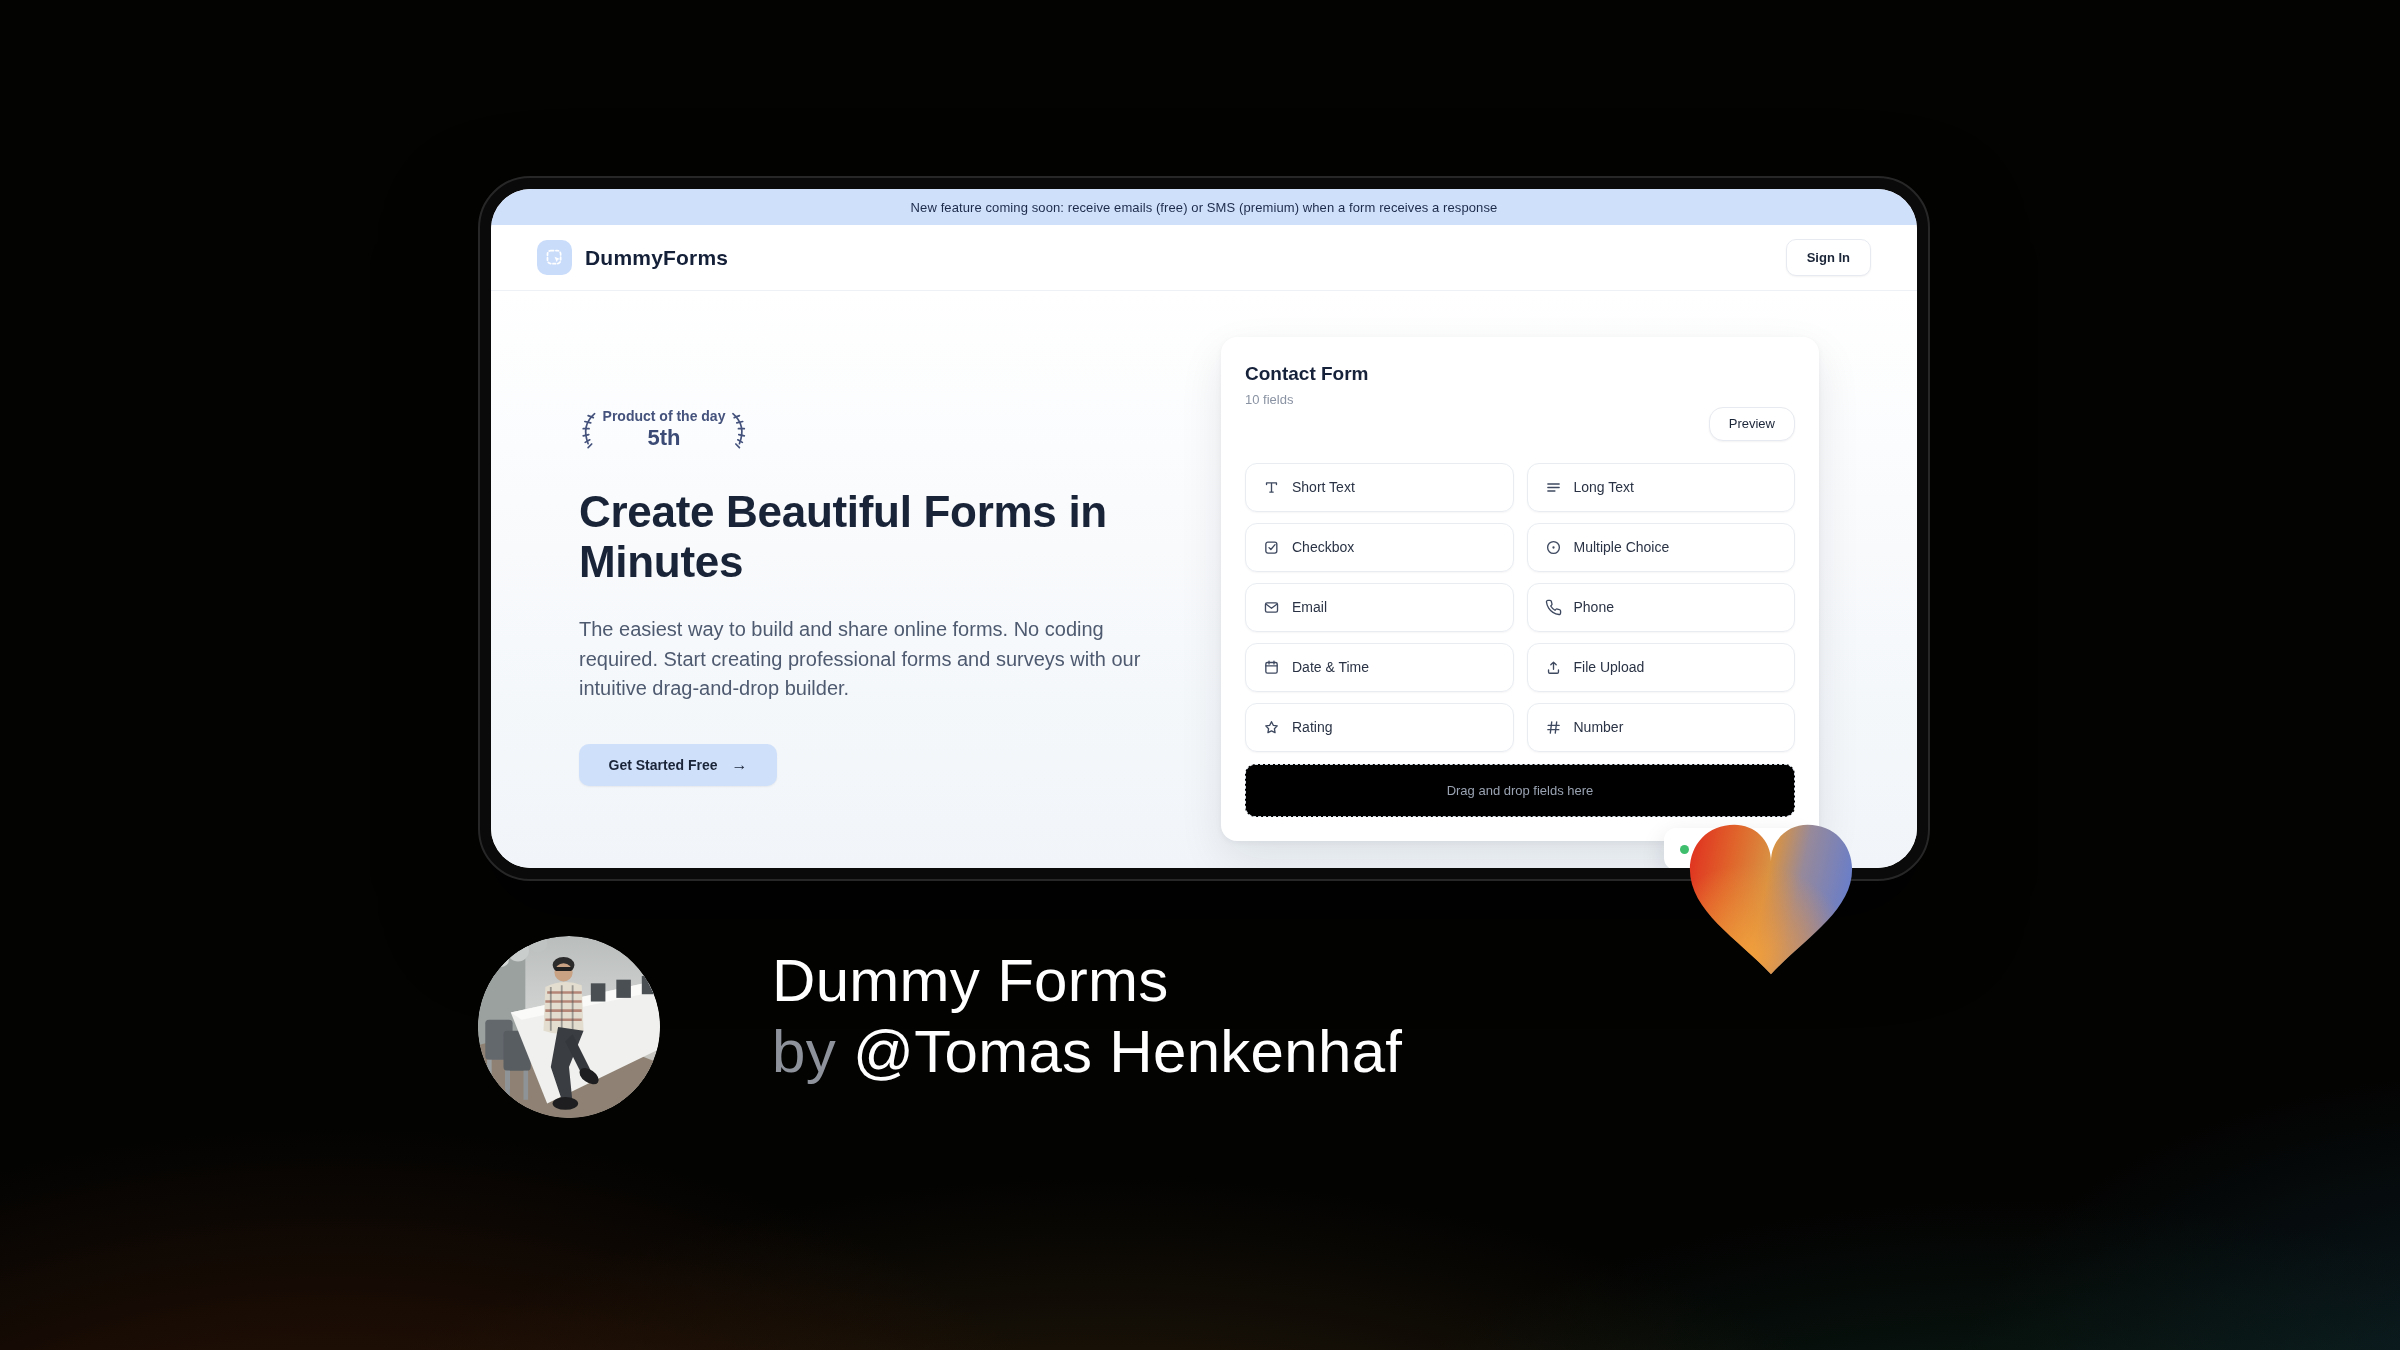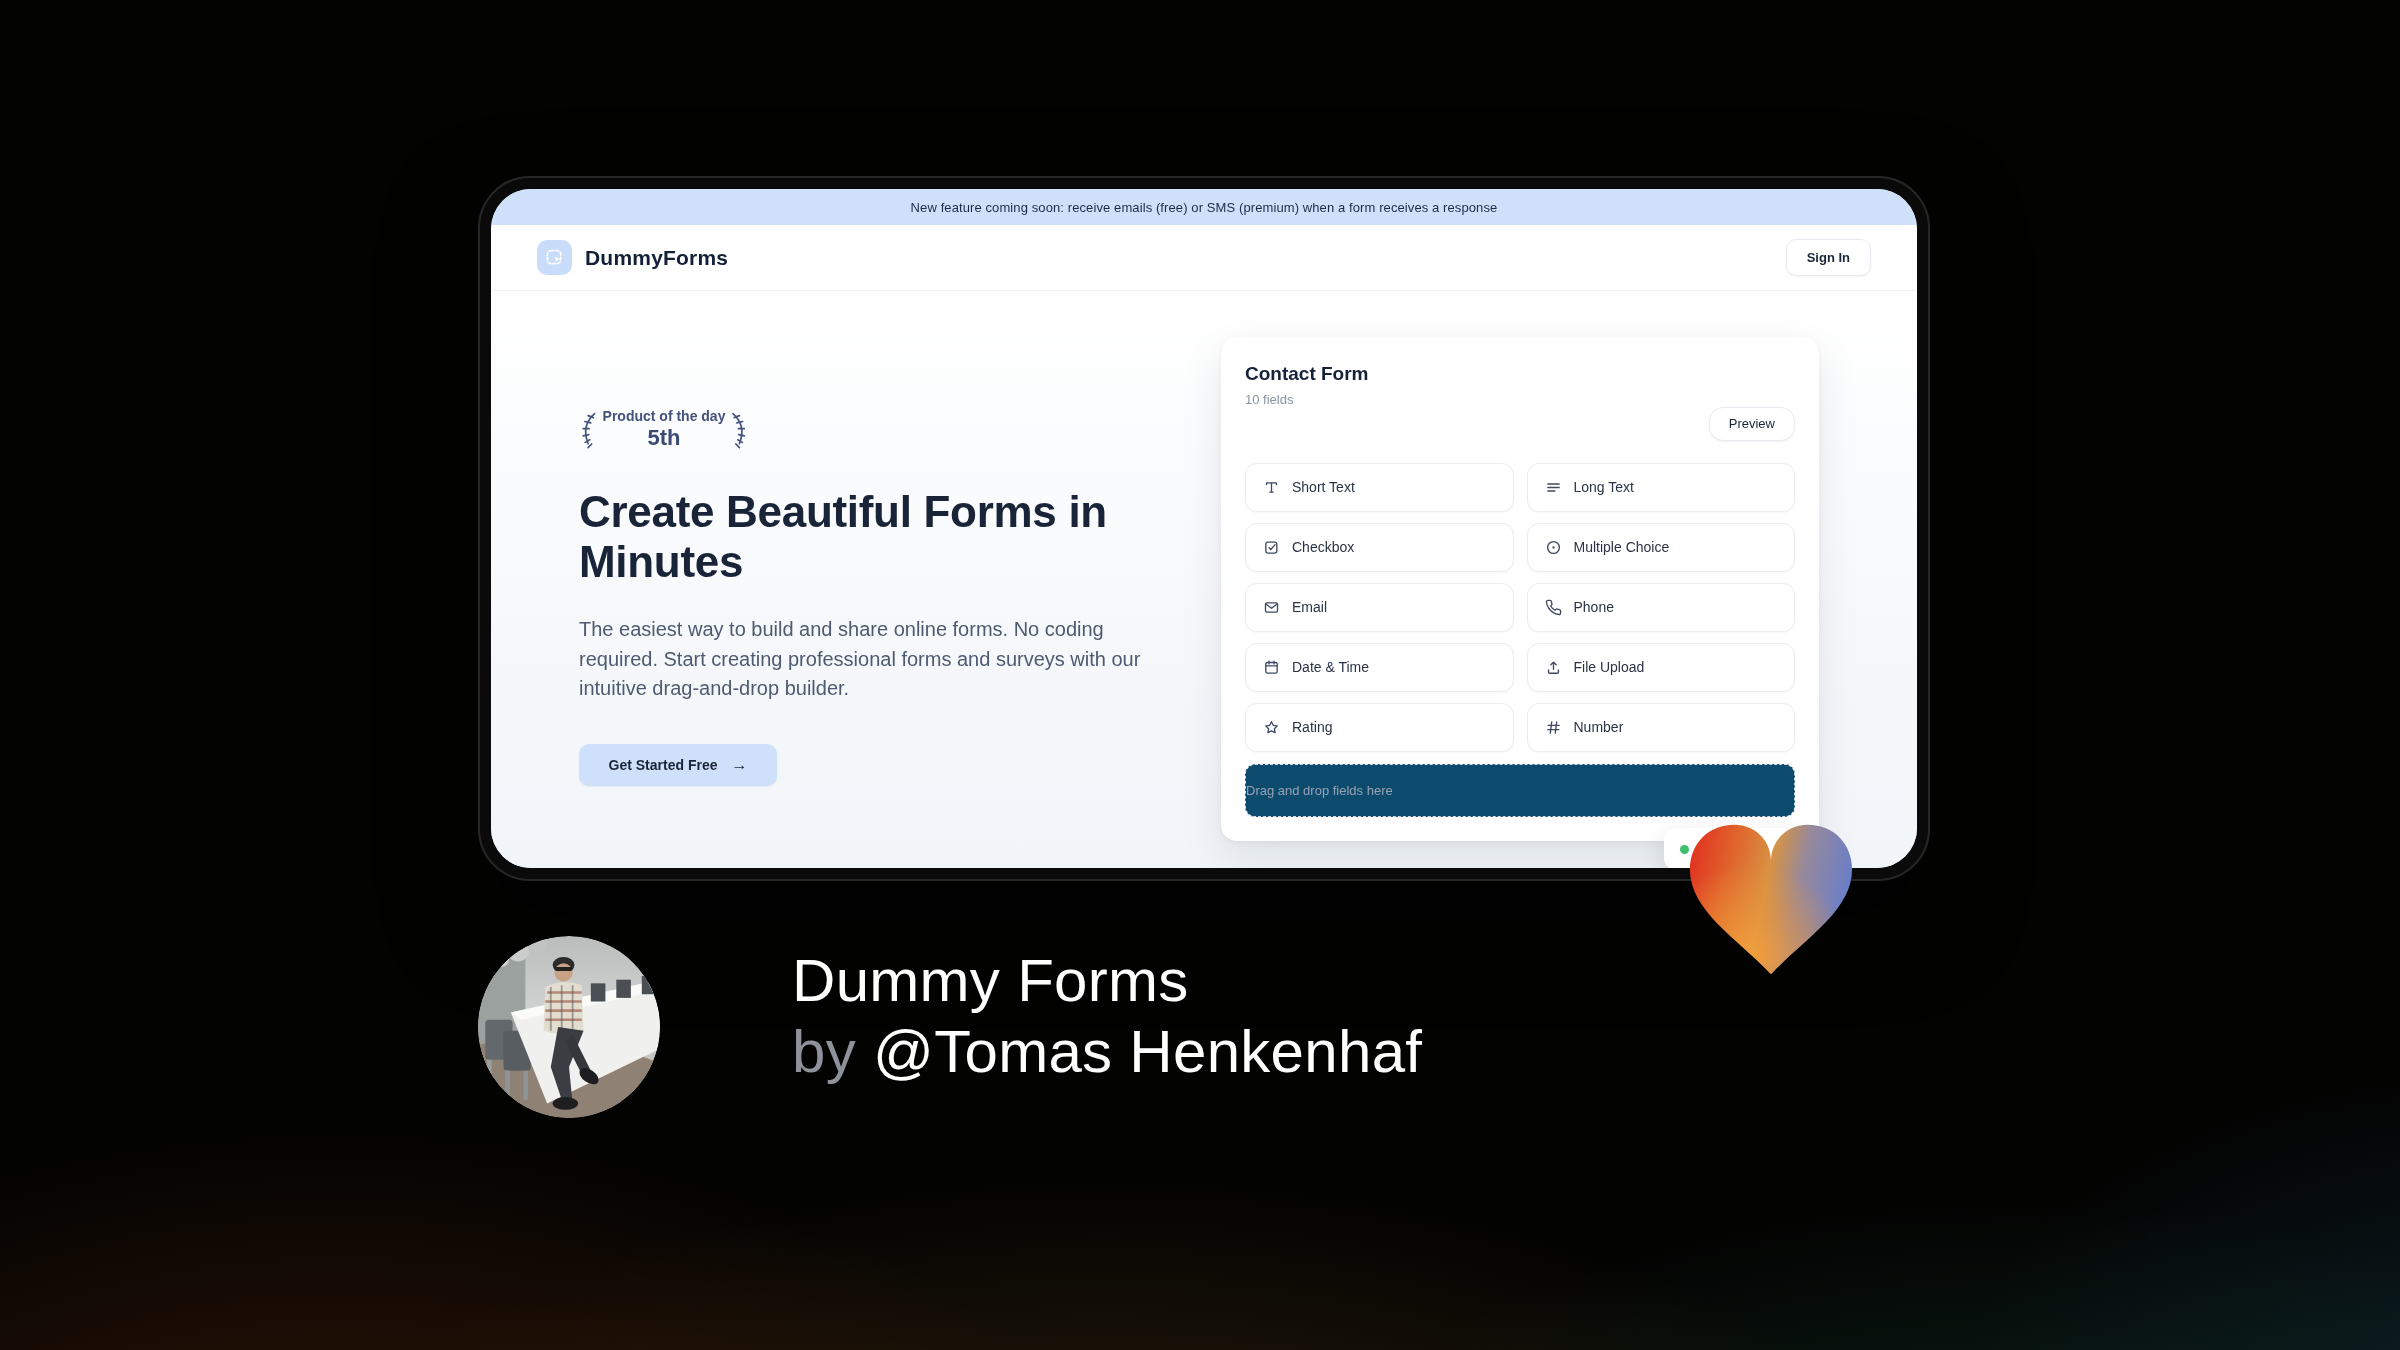--- a/index.html
+++ b/index.html
@@ -92,43 +92,43 @@
   }
   .tile{
     height:49px;background:#fff;border:1px solid #e9edf2;border-radius:12px;
     display:flex;align-items:center;gap:12px;padding:0 17px;
     box-shadow:0 1px 2px rgba(16,24,40,.04);cursor:grab;
   }
   .tile .t-icon{width:17px;height:17px;flex:none;display:flex;color:#3e4960;}
   .tile .t-icon svg{width:100%;height:100%;}
   .tile .t-label{font-size:14px;color:#2a3345;}
   .dropzone{
-    margin-top:12px;height:53px;background:#0c4a6e;border:1.5px dashed #d7dde5;
-    border-radius:10px;display:flex;align-items:center;
+    margin-top:12px;height:53px;background:#000000;border:1.5px dashed #d7dde5;
+    border-radius:10px;display:flex;align-items:center;justify-content:center;
     font-size:13px;color:#9aa3b2;
   }
 
   
   .responses{
     position:absolute;left:1173px;top:639px;height:42px;min-width:140px;
     background:#fff;border-radius:12px;box-shadow:0 8px 24px rgba(15,23,42,.12);
     display:flex;align-items:center;gap:9px;padding:0 16px;z-index:3;
   }
   .dot{width:9px;height:9px;border-radius:50%;background:#3fbf6e;flex:none;}
   .responses .r-text{font-size:14px;font-weight:600;color:#2a3345;}
 
   
   .heart{position:absolute;left:1672px;top:808px;width:198px;height:182px;z-index:5;}
 
   
   .avatar{
     position:absolute;left:478px;top:936px;width:182px;height:182px;border-radius:50%;
     overflow:hidden;
   }
-  .caption{position:absolute;left:772px;top:946px;color:#fff;margin-left:20px;}
+  .caption{position:absolute;left:772px;top:946px;color:#fff;}
   .caption .l1{font-size:60px;line-height:1.18;font-weight:400;letter-spacing:.3px;}
   .caption .l2{font-size:60px;line-height:1.18;font-weight:400;letter-spacing:.3px;text-align:center;}
   .caption .dim{color:#8d929b;}
 </style>
 </head>
 <body>
 
 <div class="stage">
 
   <div class="window-frame">

